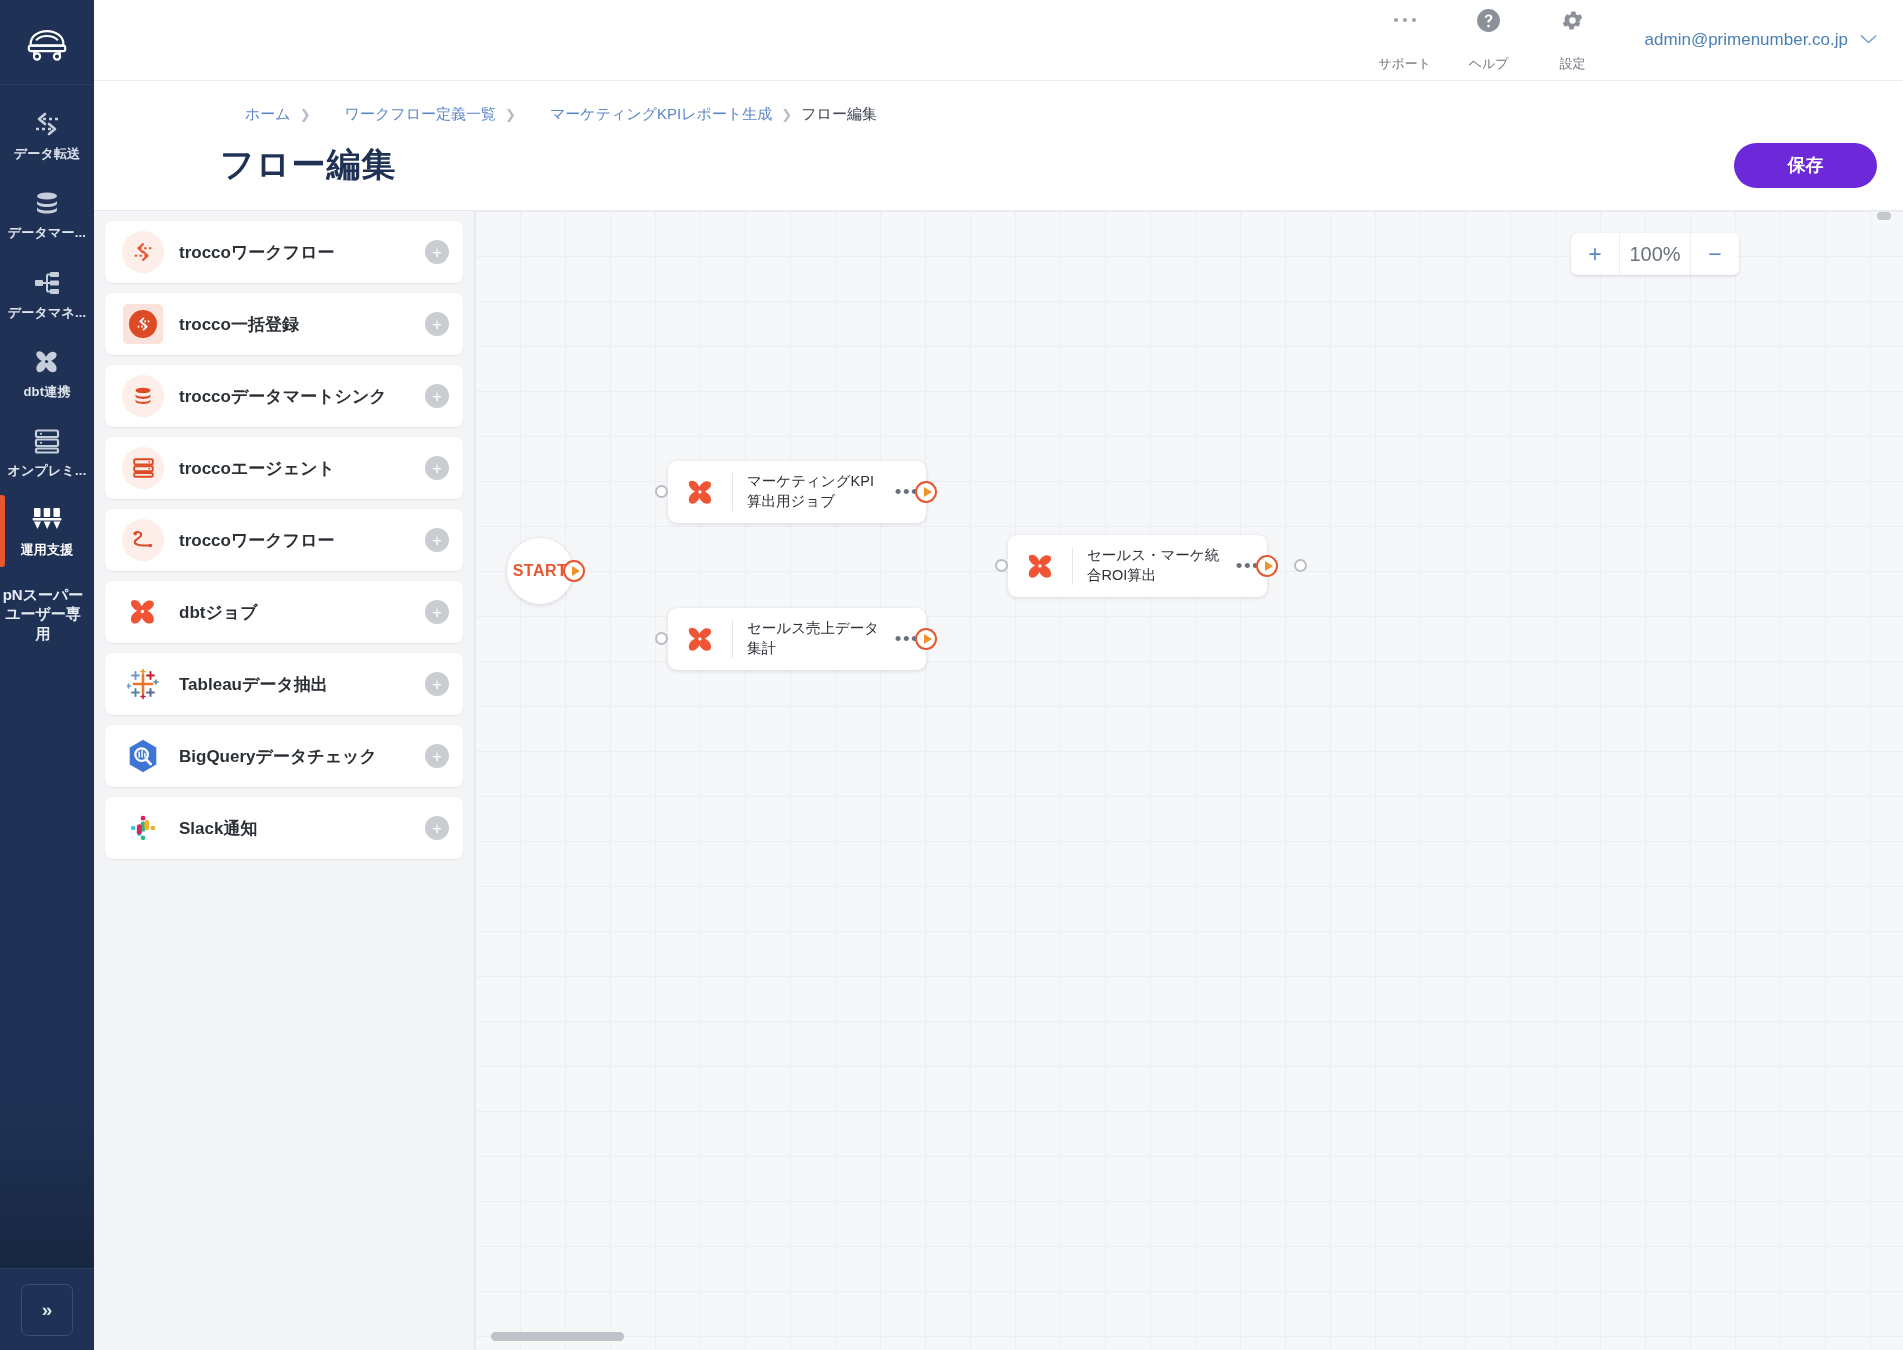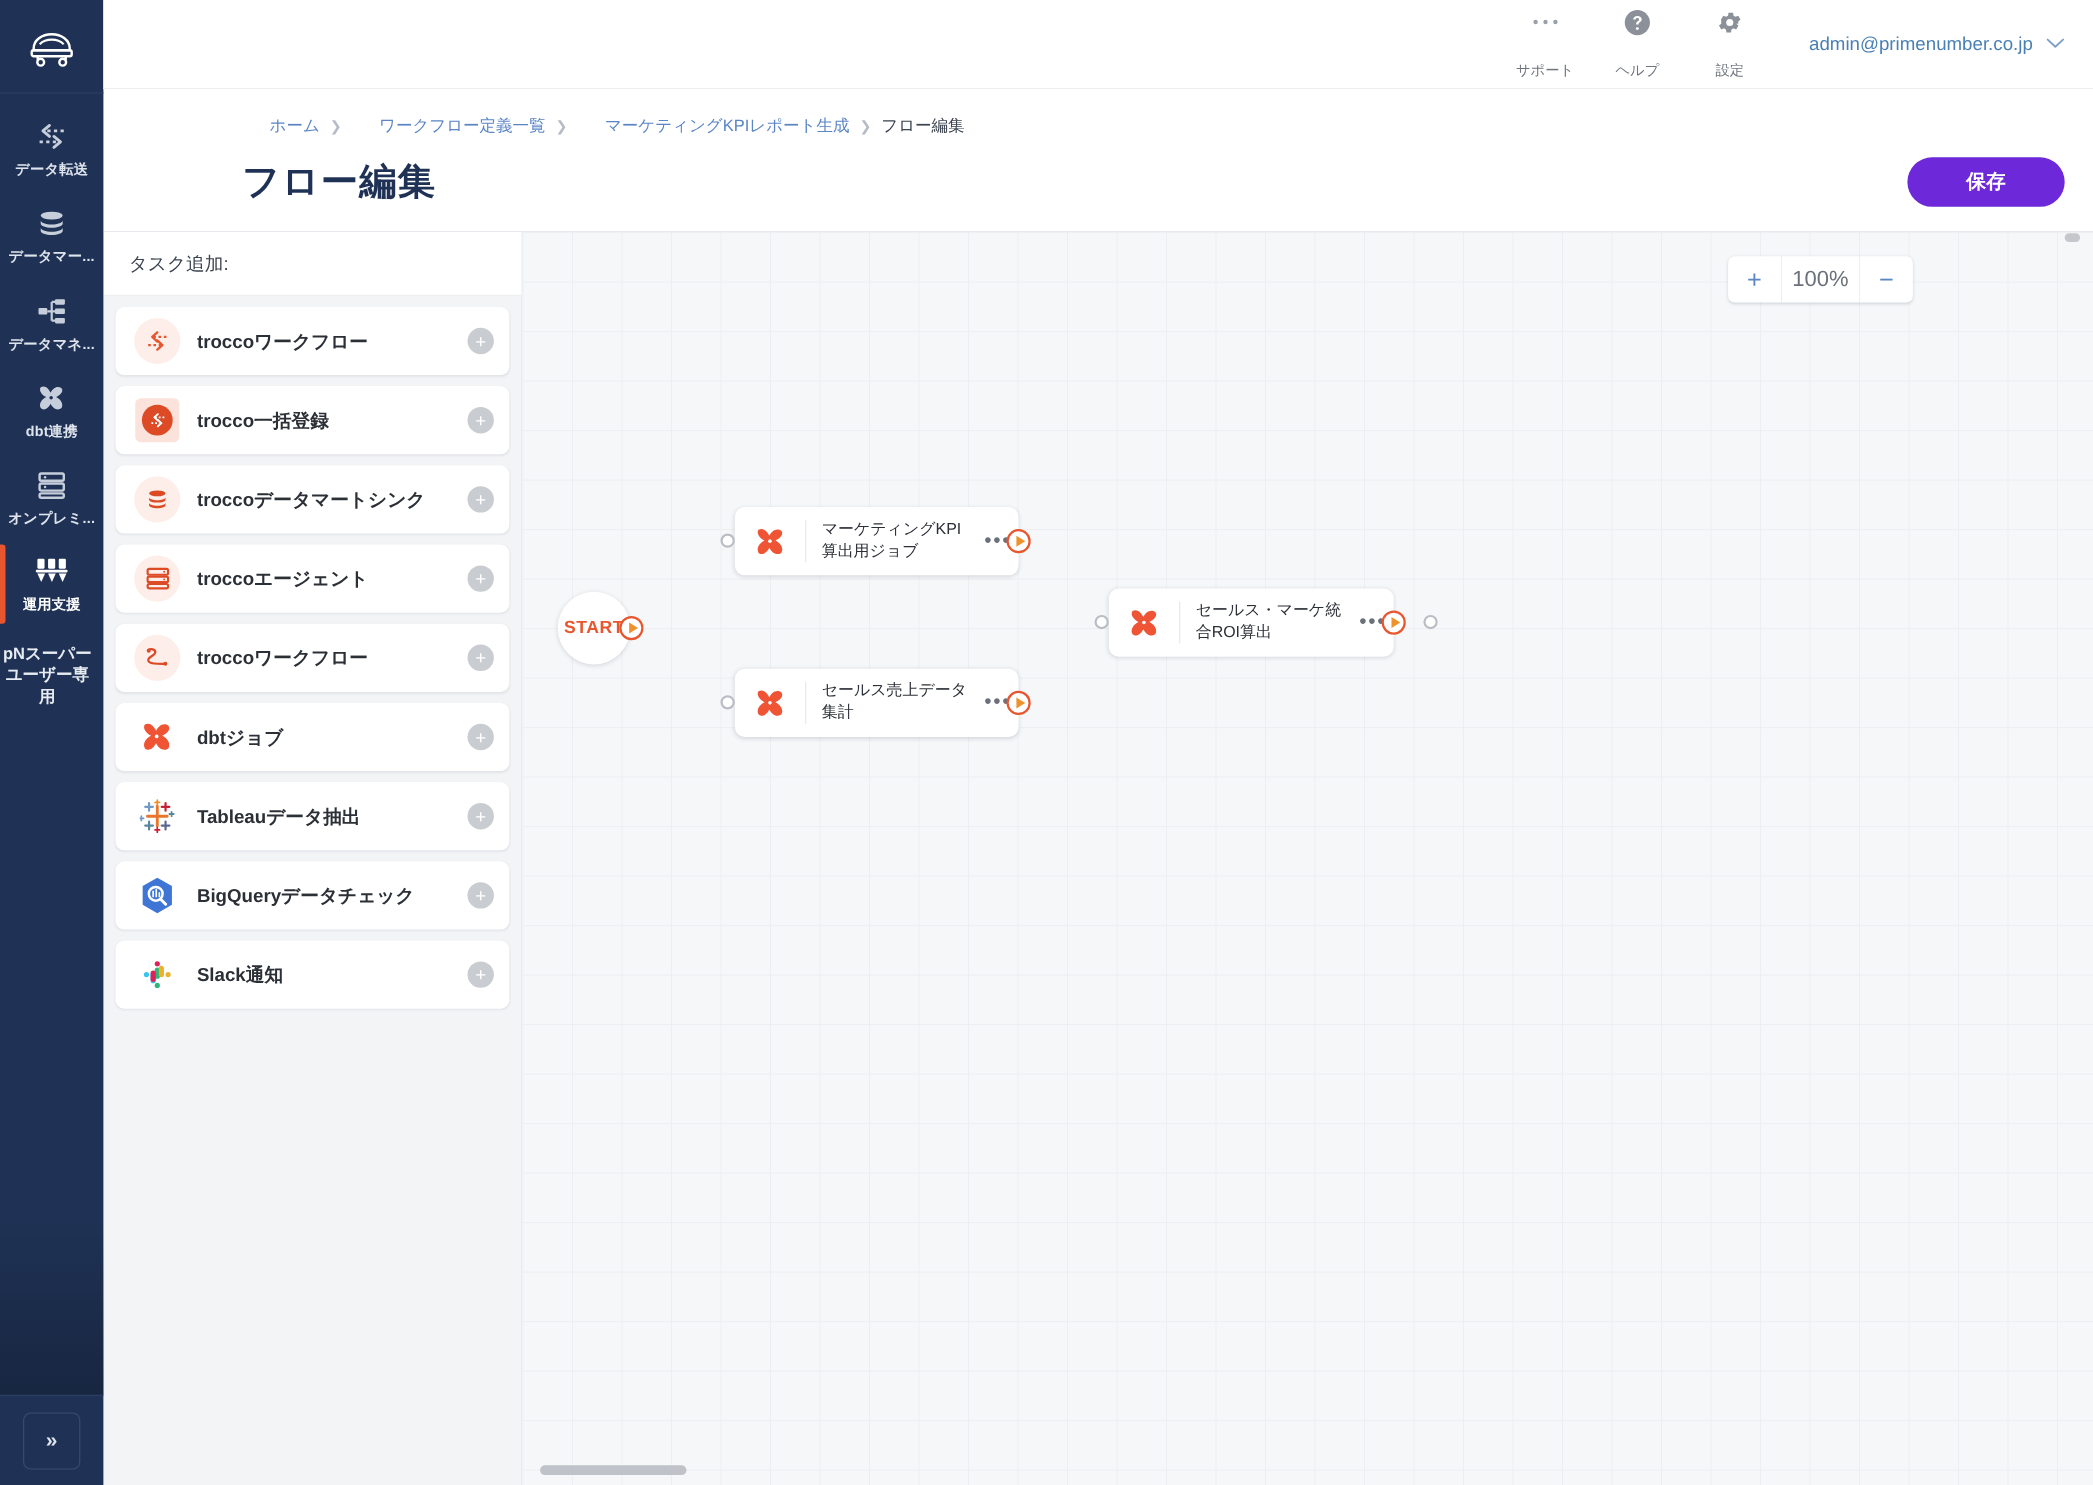--- a/index.html
+++ b/index.html
@@ -399,21 +399,20 @@
     </div>
 
     <div class="page-head">
       <div class="page-title">フロー編集</div>
       <button class="save-btn">保存</button>
     </div>
 
     <div class="workarea">
 
       <div class="taskpanel">
-        <div class="tp-head">タスク追加:</div>
         <div class="tp-list">
 
           <div class="tp-card">
             <span class="tp-ico">
               <span class="circ">
                 <svg width="24" height="20" viewBox="0 0 26 20" fill="none">
                   <path d="M22 6 H9" stroke="#e8562f" stroke-width="2.3" stroke-dasharray="2.6 2.6"></path>
                   <path d="M13 1.5 L8 6 L13 10.5" stroke="#e8562f" stroke-width="2.3" stroke-linecap="round" stroke-linejoin="round" fill="none"></path>
                   <path d="M4 14 H17" stroke="#e8562f" stroke-width="2.3" stroke-dasharray="2.6 2.6"></path>
                   <path d="M13 9.5 L18 14 L13 18.5" stroke="#e8562f" stroke-width="2.3" stroke-linecap="round" stroke-linejoin="round" fill="none"></path>

